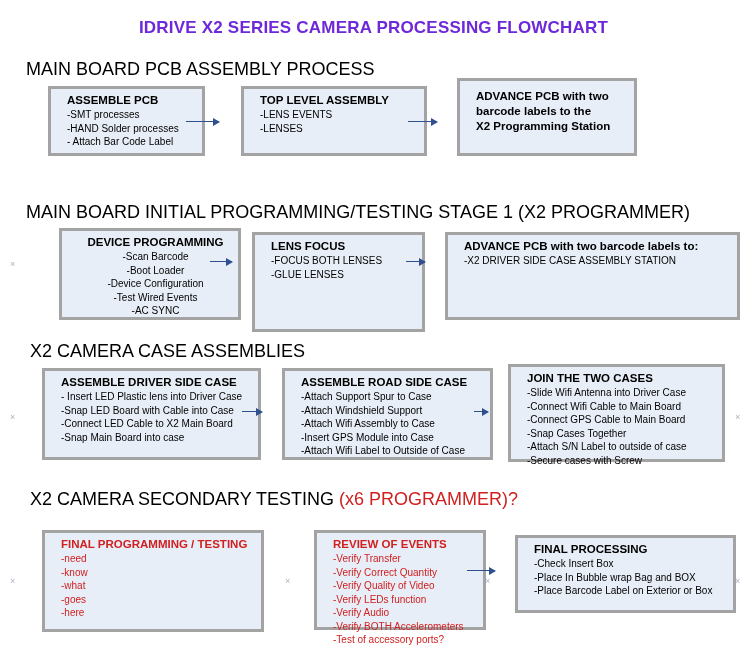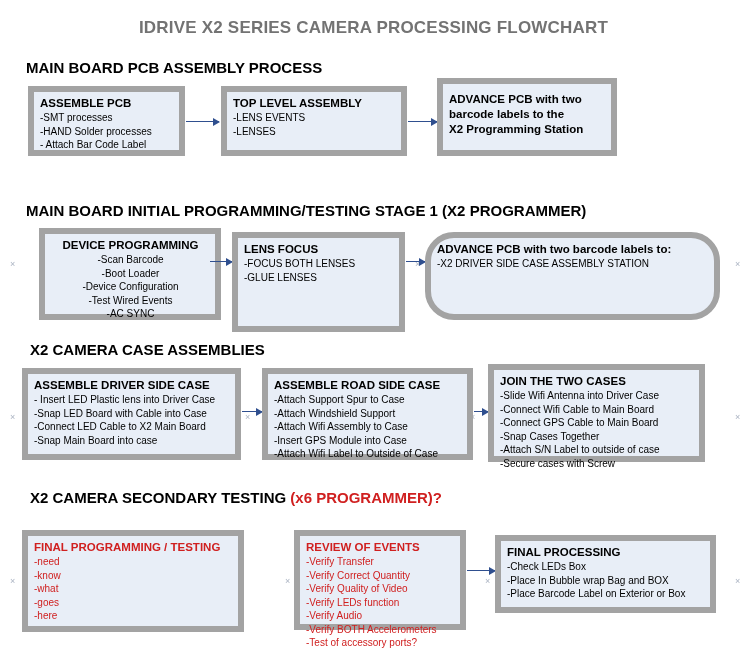--- a/index.html
+++ b/index.html
@@ -20,39 +20,40 @@
     height: 662px;
   }
   .title {
     position: absolute;
     left: 0;
     top: 18px;
     width: 747px;
     text-align: center;
     font-size: 17px;
     font-weight: bold;
-    color: #737373;
+    color: #6d28d9;
     letter-spacing: 0.2px;
   }
   .section-head {
     position: absolute;
-    font-size: 15px;
-    font-weight: bold;
+    font-size: 18px;
+    font-weight: normal;
     color: #000000;
     white-space: nowrap;
   }
   .section-head .accent {
     color: #d02020;
   }
   .box {
     position: absolute;
     background: #e8eef7;
-    border: 6px solid #a3a3a3;
+    border: 3px solid #a3a3a3;
     box-sizing: border-box;
-    padding: 4px 5px 4px 6px;
+    padding: 4px 5px 4px 16px;
+    margin-left: 20px;
   }
   .box .hdr {
     font-size: 11.5px;
     font-weight: bold;
     color: #000000;
     margin: 0 0 1px 0;
     line-height: 14px;
     white-space: nowrap;
   }
   .box .line {
@@ -163,21 +164,21 @@
   <div class="arrow" style="left:210px; top:261px; width:22px;"></div>
 
   <div class="box" style="left:232px; top:232px; width:173px; height:100px;">
     <div class="hdr">LENS FOCUS</div>
     <div class="line">-FOCUS BOTH LENSES</div>
     <div class="line">-GLUE LENSES</div>
   </div>
 
   <div class="arrow" style="left:406px; top:261px; width:19px;"></div>
 
-  <div class="box" style="left:425px; top:232px; width:295px; height:88px;border-radius:29px;">
+  <div class="box" style="left:425px; top:232px; width:295px; height:88px;">
     <div class="hdr">ADVANCE PCB with two barcode labels to:</div>
     <div class="line">-X2 DRIVER  SIDE  CASE  ASSEMBLY STATION</div>
   </div>
 
   <div class="section-head" style="left:30px; top:341px;">
     <span>X2 CAMERA CASE ASSEMBLIES</span>
   </div>
 
   <div class="box" style="left:22px; top:368px; width:219px; height:92px;">
     <div class="hdr">ASSEMBLE DRIVER SIDE CASE</div>
@@ -231,18 +232,18 @@
     <div class="line">-Verify LEDs function</div>
     <div class="line">-Verify Audio</div>
     <div class="line">-Verify BOTH Accelerometers</div>
     <div class="line">-Test of accessory ports?</div>
   </div>
 
   <div class="arrow" style="left:467px; top:570px; width:28px;"></div>
 
   <div class="box" style="left:495px; top:535px; width:221px; height:78px;">
     <div class="hdr">FINAL PROCESSING</div>
-    <div class="line">-Check LEDs Box</div>
+    <div class="line">-Check Insert Box</div>
     <div class="line">-Place In Bubble wrap Bag and BOX</div>
     <div class="line">-Place Barcode Label on Exterior or Box</div>
   </div>
 
 </div>
 
 </body></html>

